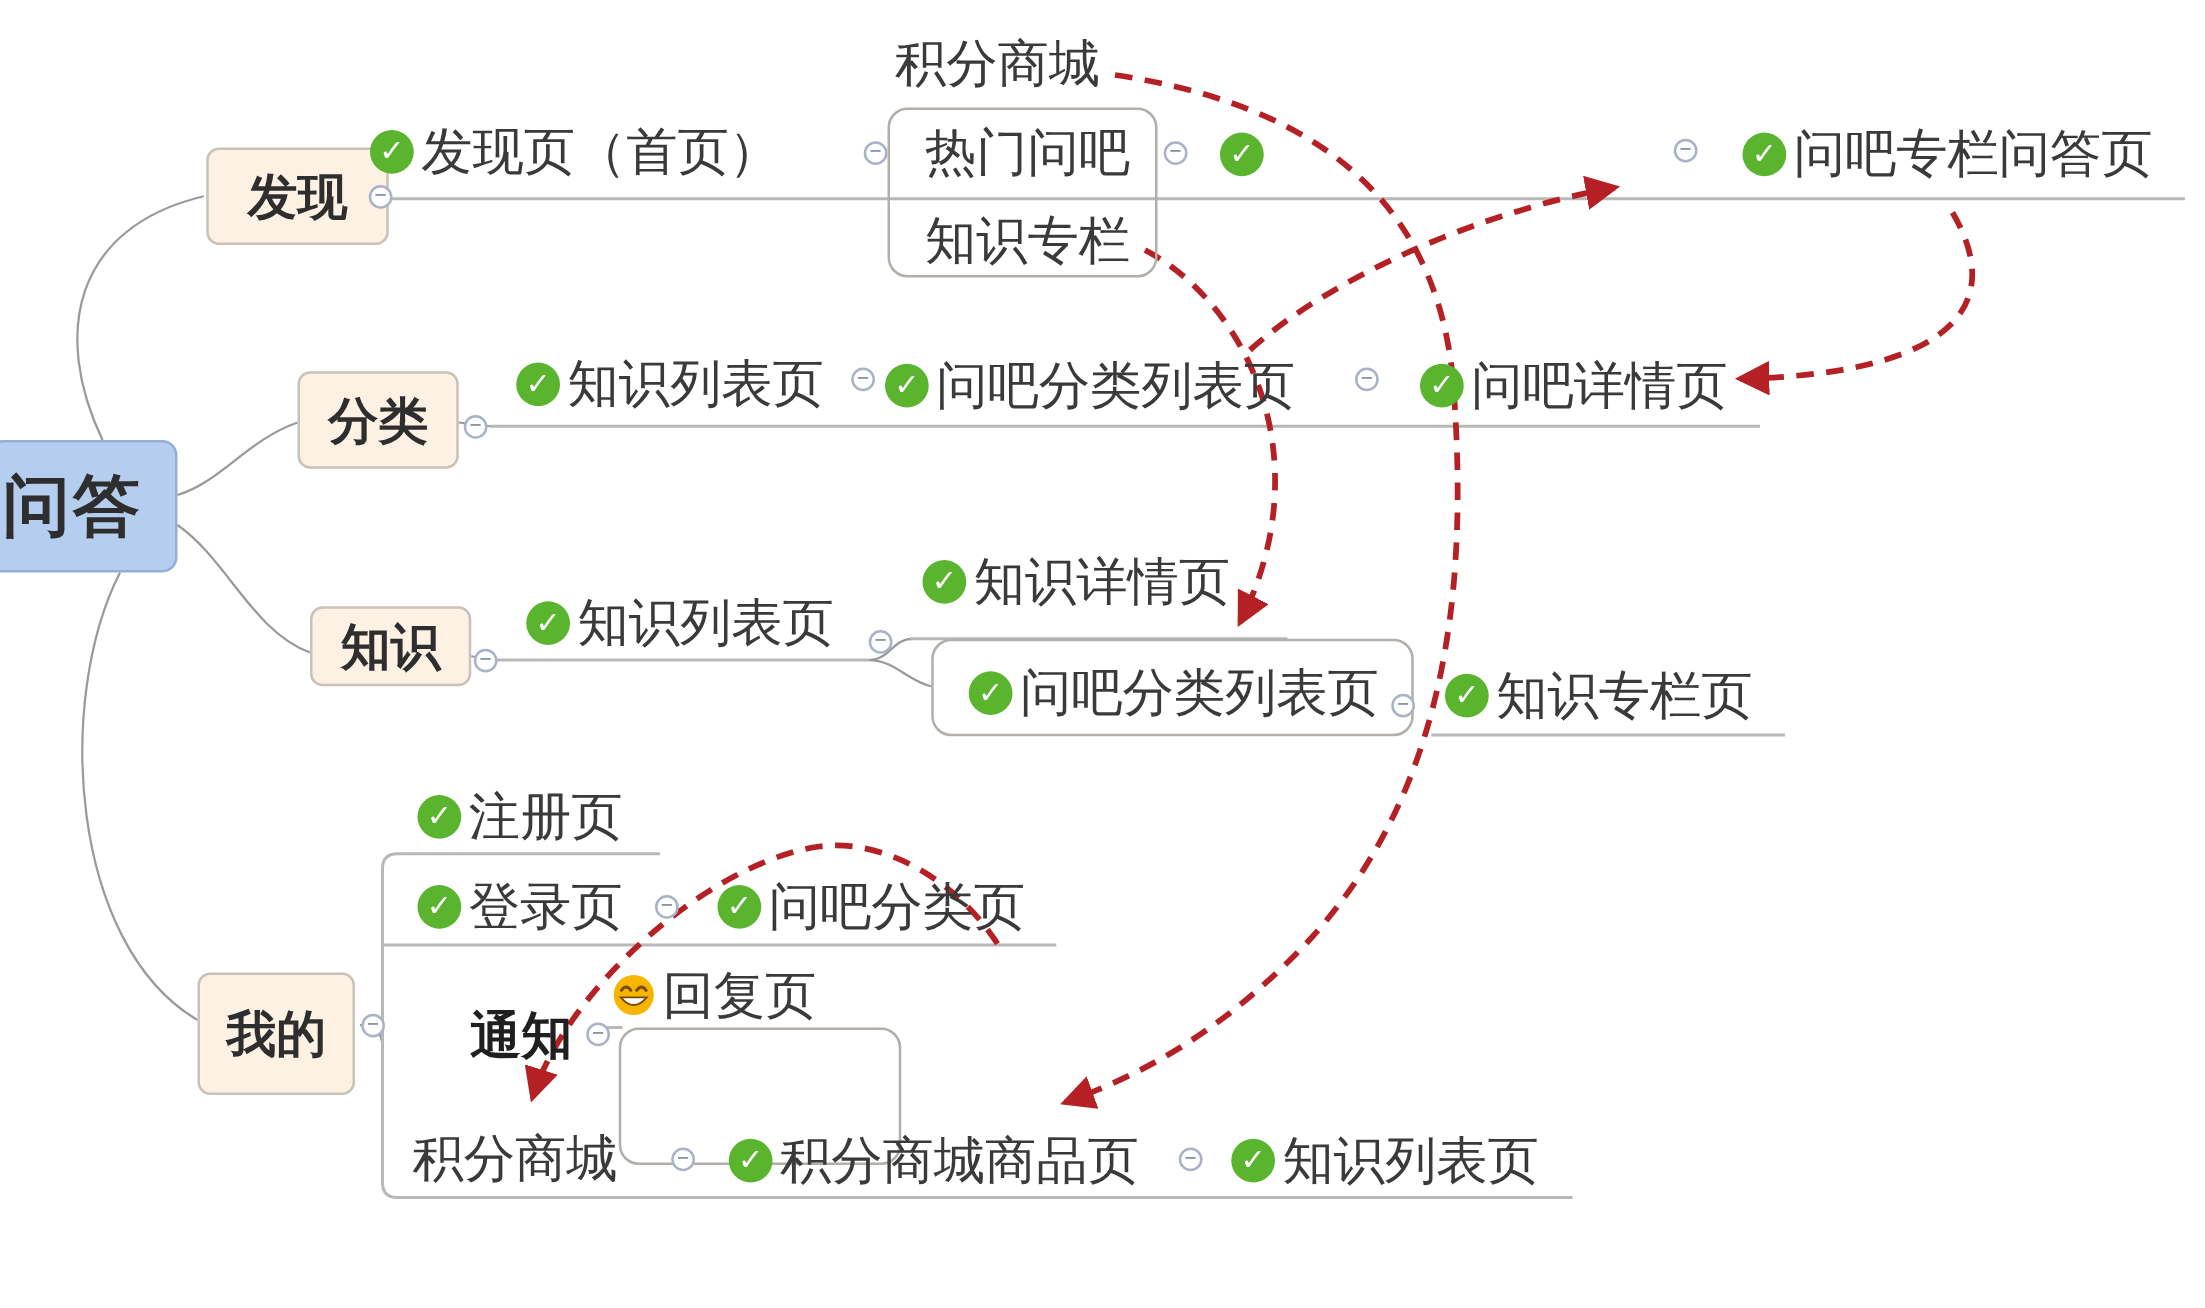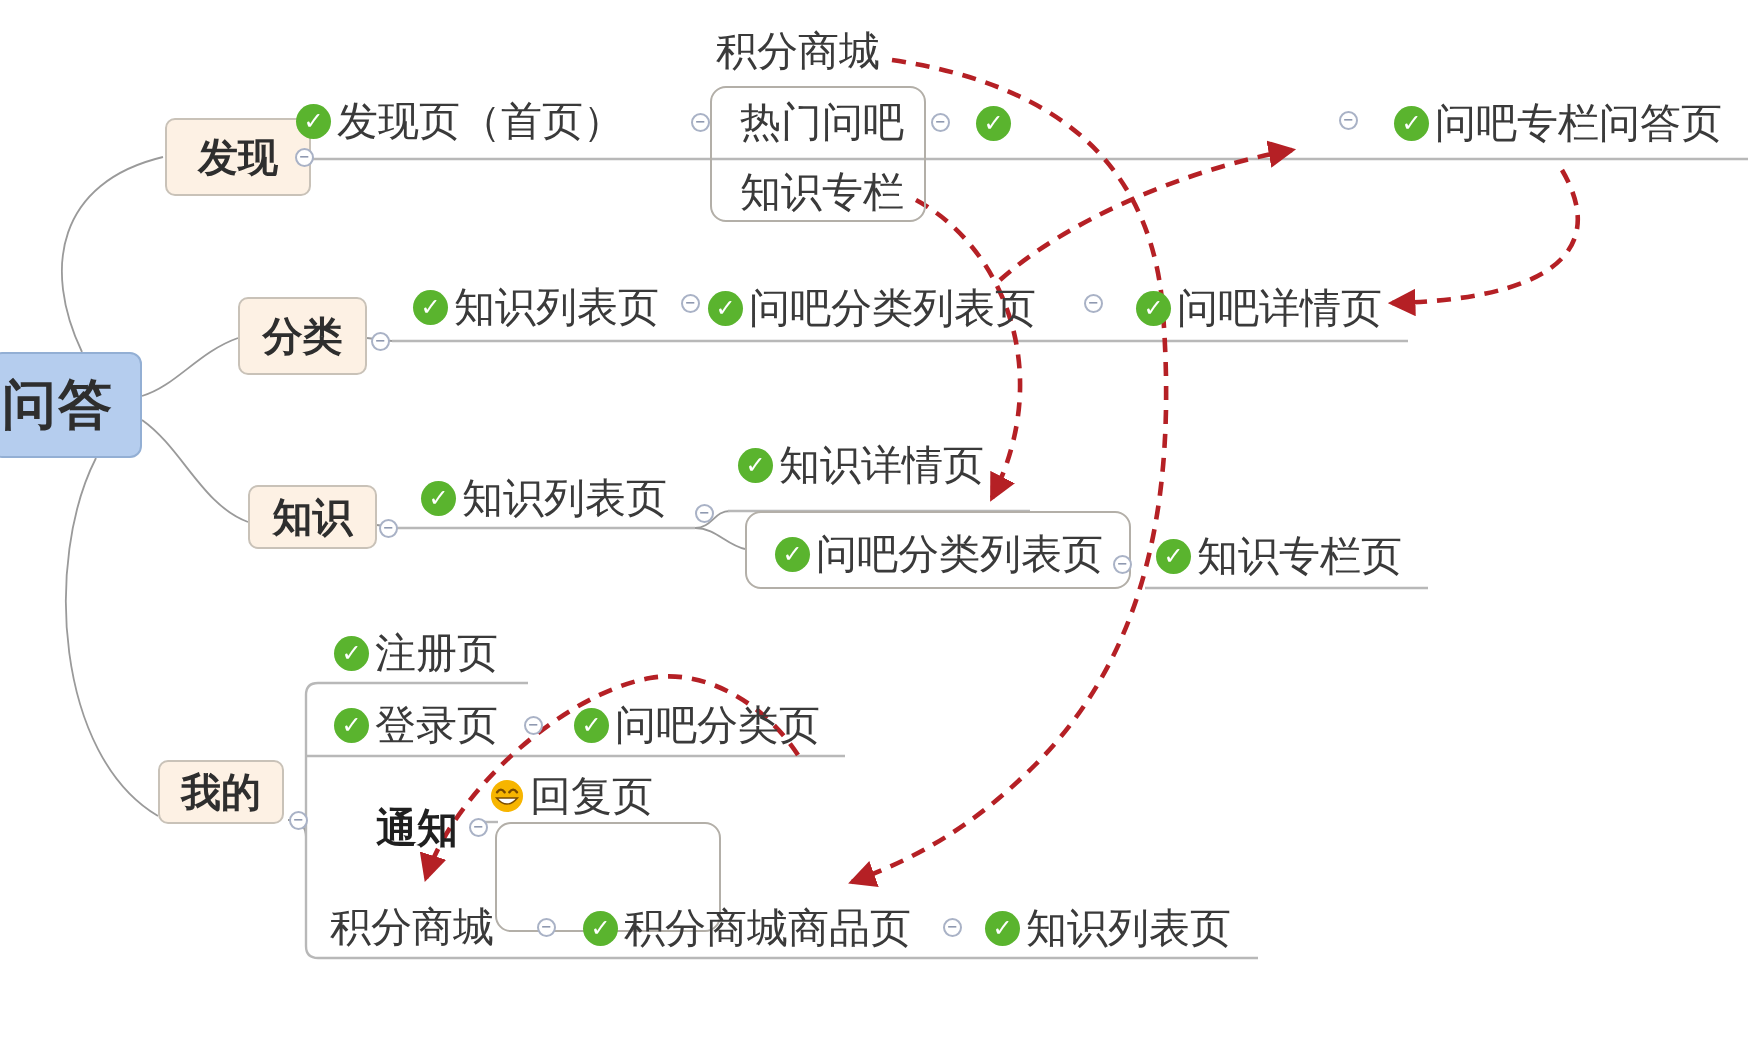--- a/index.html
+++ b/index.html
@@ -96,21 +96,21 @@
 
   <div class="branch" style="left:165px;top:118px;width:146px;height:78px;text-align:right;">
     <span>发现</span>
   </div>
   <div class="branch" style="left:238px;top:297px;width:129px;height:78px;">
     <span>分类</span>
   </div>
   <div class="branch" style="left:248px;top:485px;width:129px;height:64px;">
     <span>知识</span>
   </div>
-  <div class="branch" style="left:158px;top:760px;width:126px;height:64px;align-items:center;">
+  <div class="branch" style="left:158px;top:778px;width:126px;height:98px;align-items:center;">
     <span>我的</span>
   </div>
 
   <div class="topic" style="left:296px;top:97px;">
     <span class="check" style="background: rgb(90, 180, 46);">✓</span>
     <span>发现页（首页）</span>
   </div>
 
   <div class="topic" style="left:716px;top:27px;">
     <span>积分商城</span>

